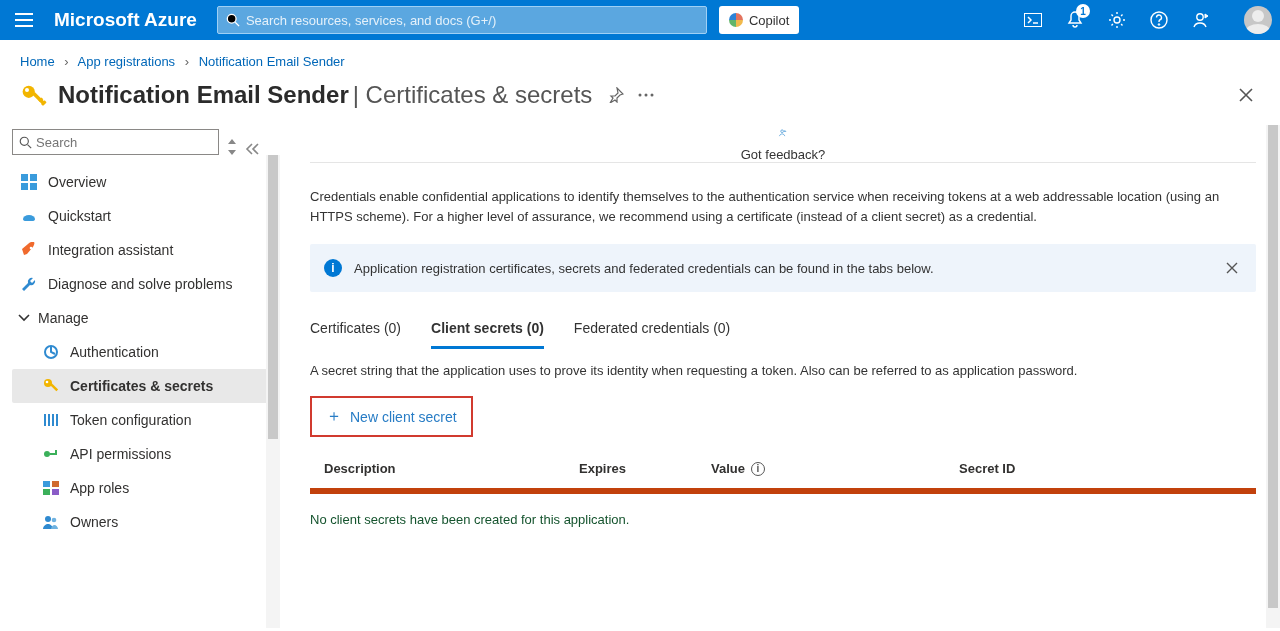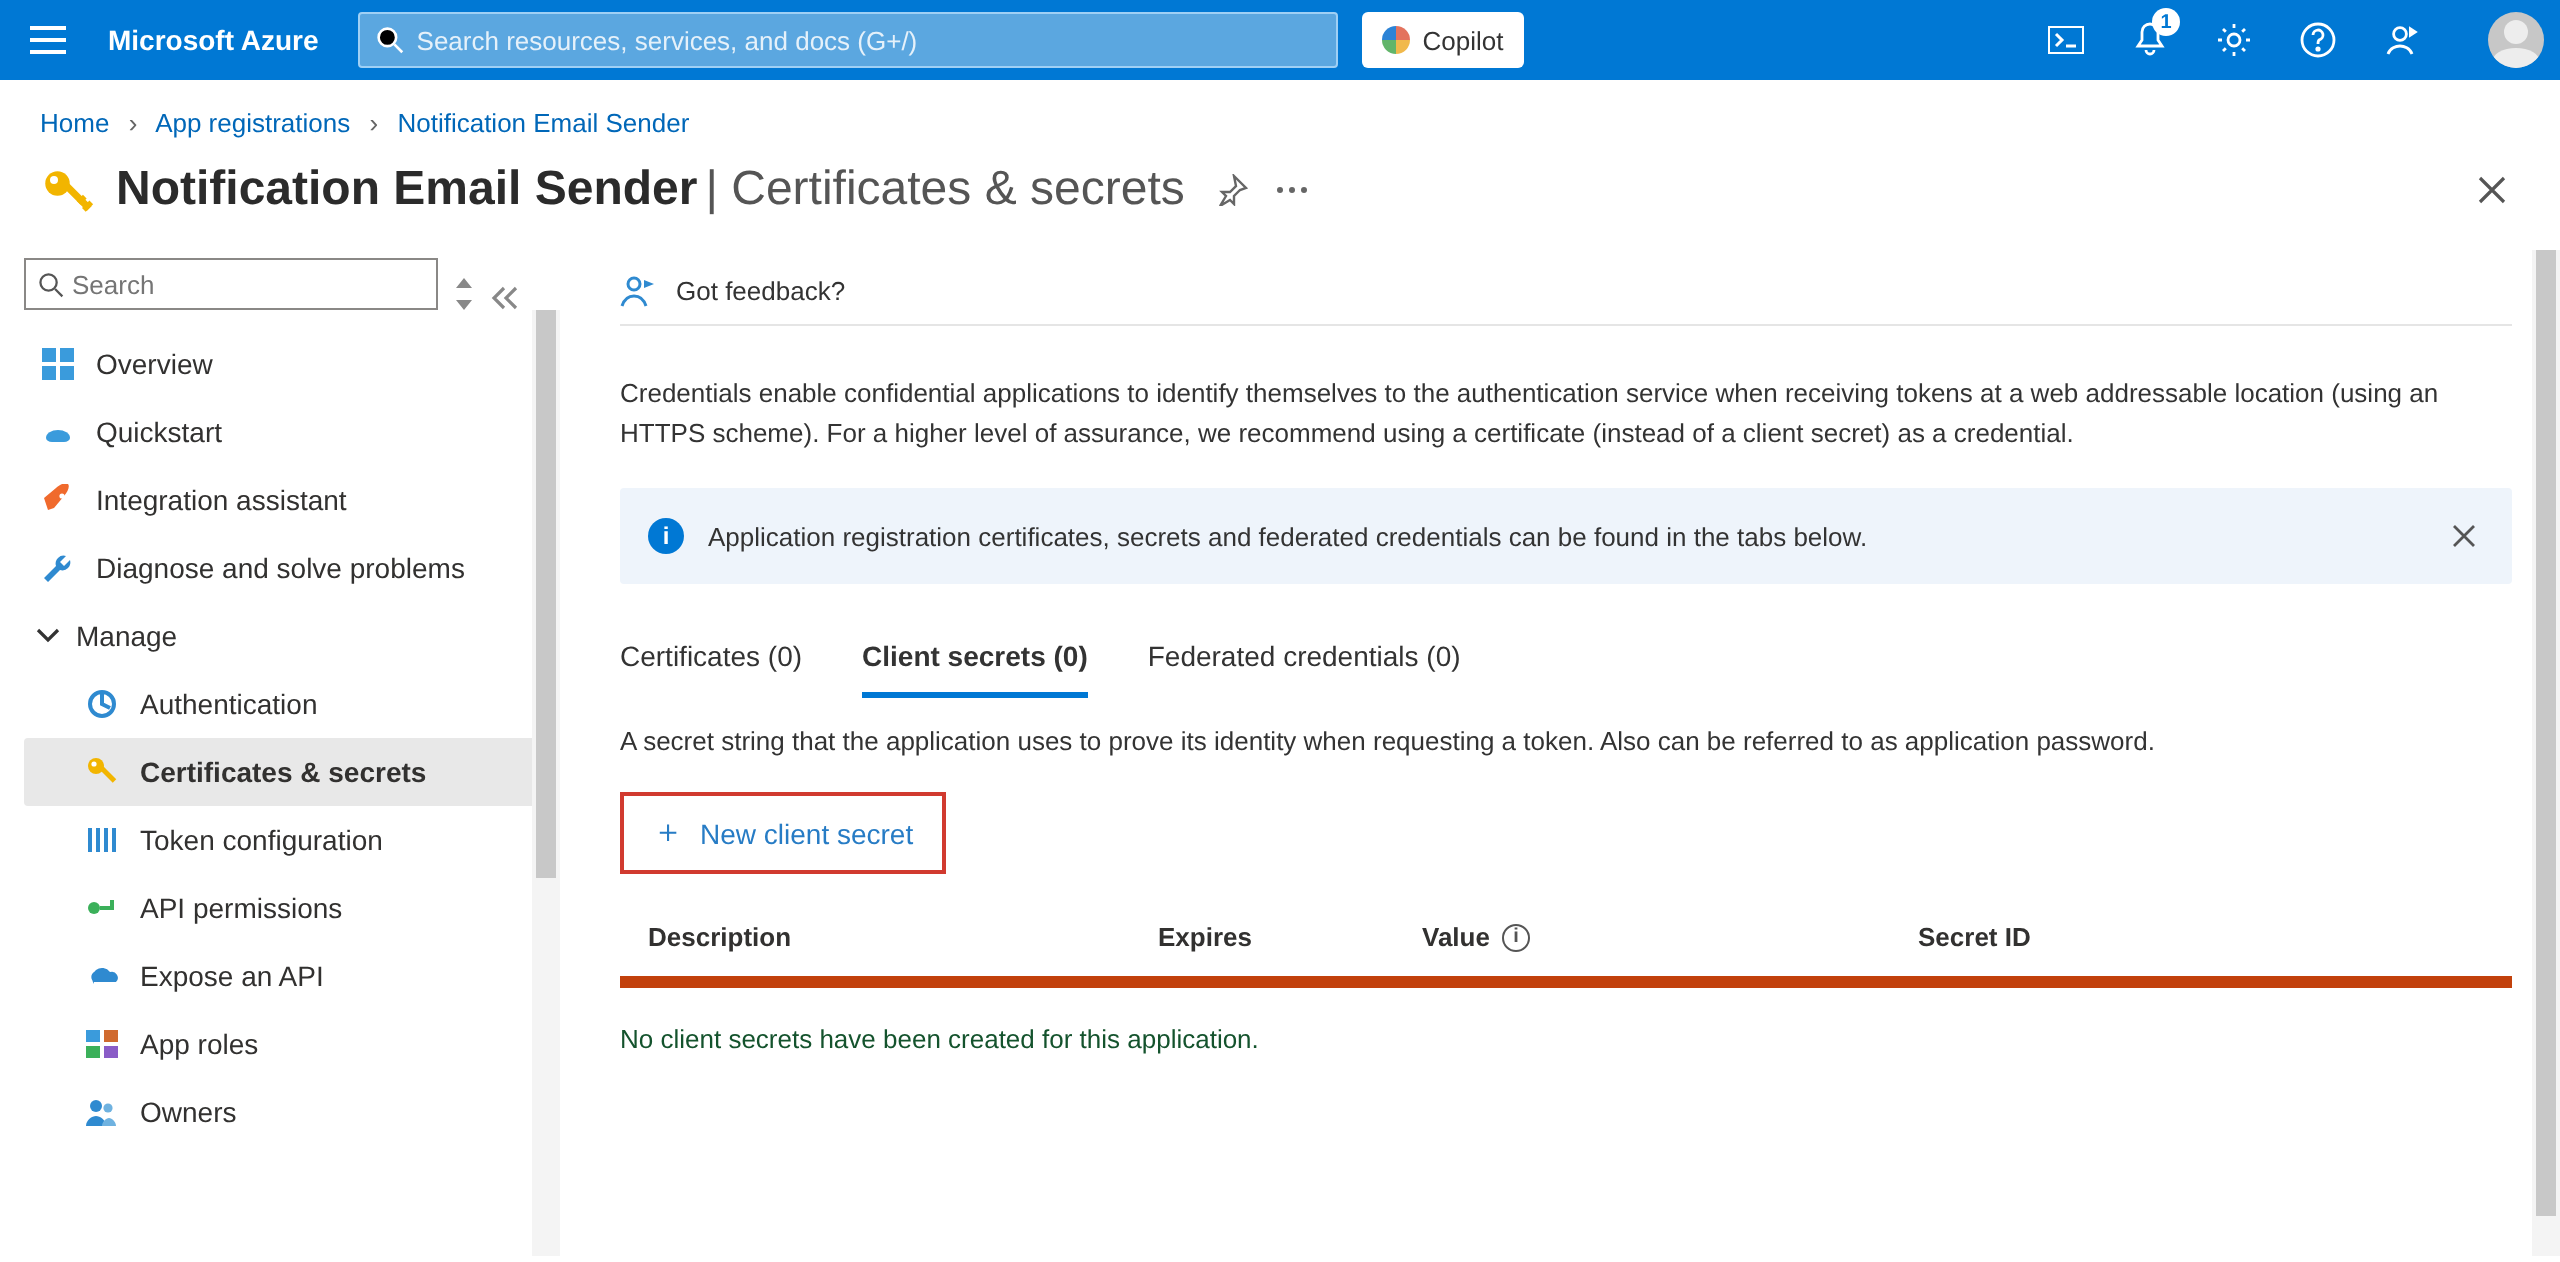--- a/index.html
+++ b/index.html
@@ -21,21 +21,21 @@
     align-items: center;
     color: #fff;
     padding: 0 0 0 0;
   }
   .hamburger {
     width: 48px; height: 40px;
     display:flex; align-items:center; justify-content:center;
     cursor:pointer;
   }
   .brand {
-    font-size: 14px; font-weight:600; padding: 0 20px 0 6px;
+    font-size: 19px; font-weight:600; padding: 0 20px 0 6px;
     display:flex; align-items:center;
   }
   .search-wrap {
     flex: 0 0 490px;
     height: 28px;
     background: #5ba7e0;
     border: 1px solid #9fd0f5;
     border-radius: 2px;
     display:flex; align-items:center;
     padding: 0 8px;
@@ -145,21 +145,21 @@
   }
   .side-scroll-thumb{
     position:absolute; left:2px; width:10px; top:0; height:60%; background:#c8c8c8;
   }
 
   .main {
     flex:1; padding: 4px 24px 0 30px; position:relative; overflow:hidden;
   }
   .feedback-row {
     display:flex; align-items:center; gap:10px; color:#333; height:34px;
-    border-bottom:1px solid #e5e5e5; margin-bottom:24px;
+    border-bottom:1px solid #e5e5e5; margin-bottom:24px;flex-direction:column;
   }
   .desc { color:#333; margin-bottom:18px; line-height:1.5;}
   .info-banner {
     background:#eef4fb; border-radius:2px;
     display:flex; align-items:center; padding:14px 14px; margin:14px 0 22px 0;
     color:#333;
   }
   .info-banner .info-i {
     width:18px; height:18px; border-radius:50%; background:#0078d4; color:#fff;
     display:flex; align-items:center; justify-content:center; font-size:12px; font-weight:700;
@@ -411,28 +411,20 @@
             <svg width="16" height="14" viewBox="0 0 16 14">
               <circle cx="4" cy="7" r="3" fill="#3bb05a"></circle>
               <path d="M7 6h7v2H7z" fill="#3bb05a"></path>
               <rect x="12" y="3" width="2" height="3" fill="#3bb05a"></rect>
             </svg>
           </span>
         <span>API permissions</span>
       </div>
       <div class="nav-item">
         <span class="icon">
-            <svg width="16" height="12" viewBox="0 0 16 12">
-              <path d="M4 10a5 5 0 0 1 8-6 3 3 0 0 1 3 5H4a3 3 0 0 1 0-5" fill="#2f8ad0"></path>
-            </svg>
-          </span>
-        <span>Expose an API</span>
-      </div>
-      <div class="nav-item">
-        <span class="icon">
             <svg width="16" height="14" viewBox="0 0 16 14">
               <rect width="7" height="6" fill="#3a9bdc"></rect>
               <rect x="9" width="7" height="6" fill="#d06a2f"></rect>
               <rect y="8" width="7" height="6" fill="#3bb05a"></rect>
               <rect x="9" y="8" width="7" height="6" fill="#8a5cc7"></rect>
             </svg>
           </span>
         <span>App roles</span>
       </div>
       <div class="nav-item">

